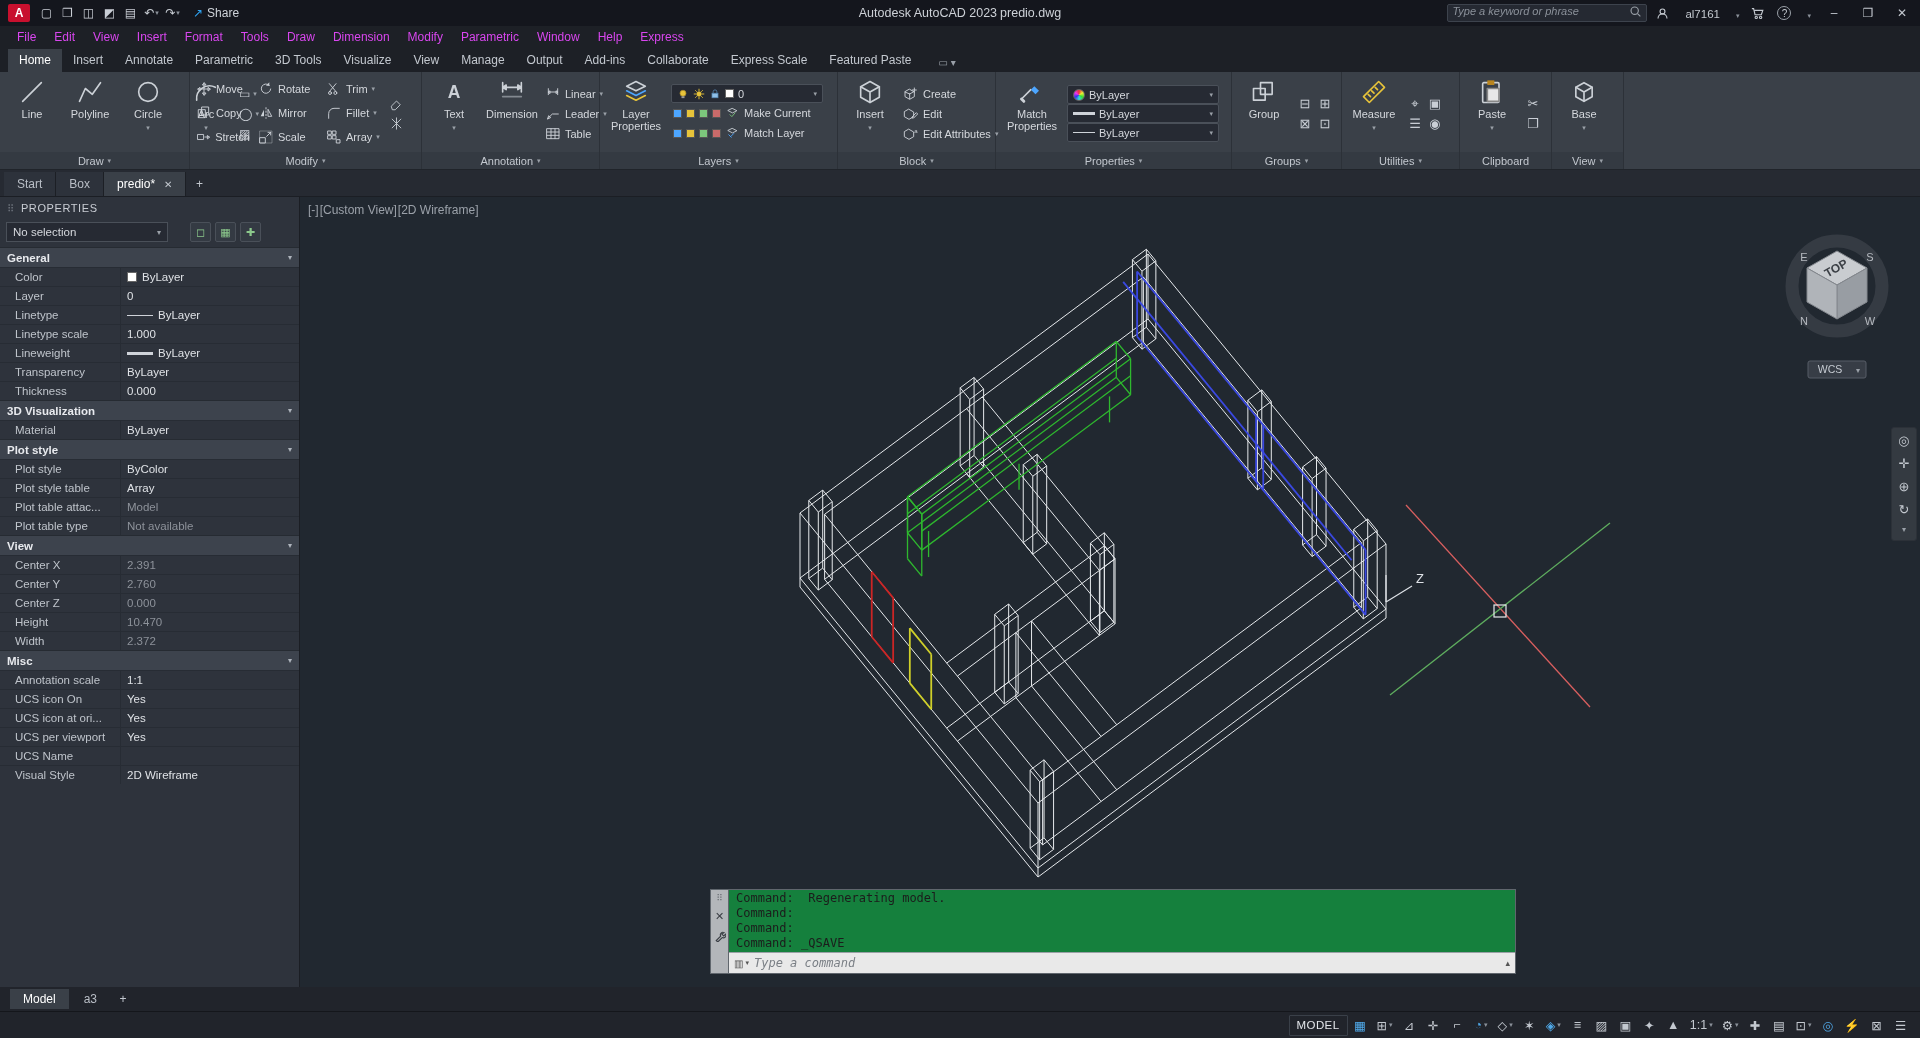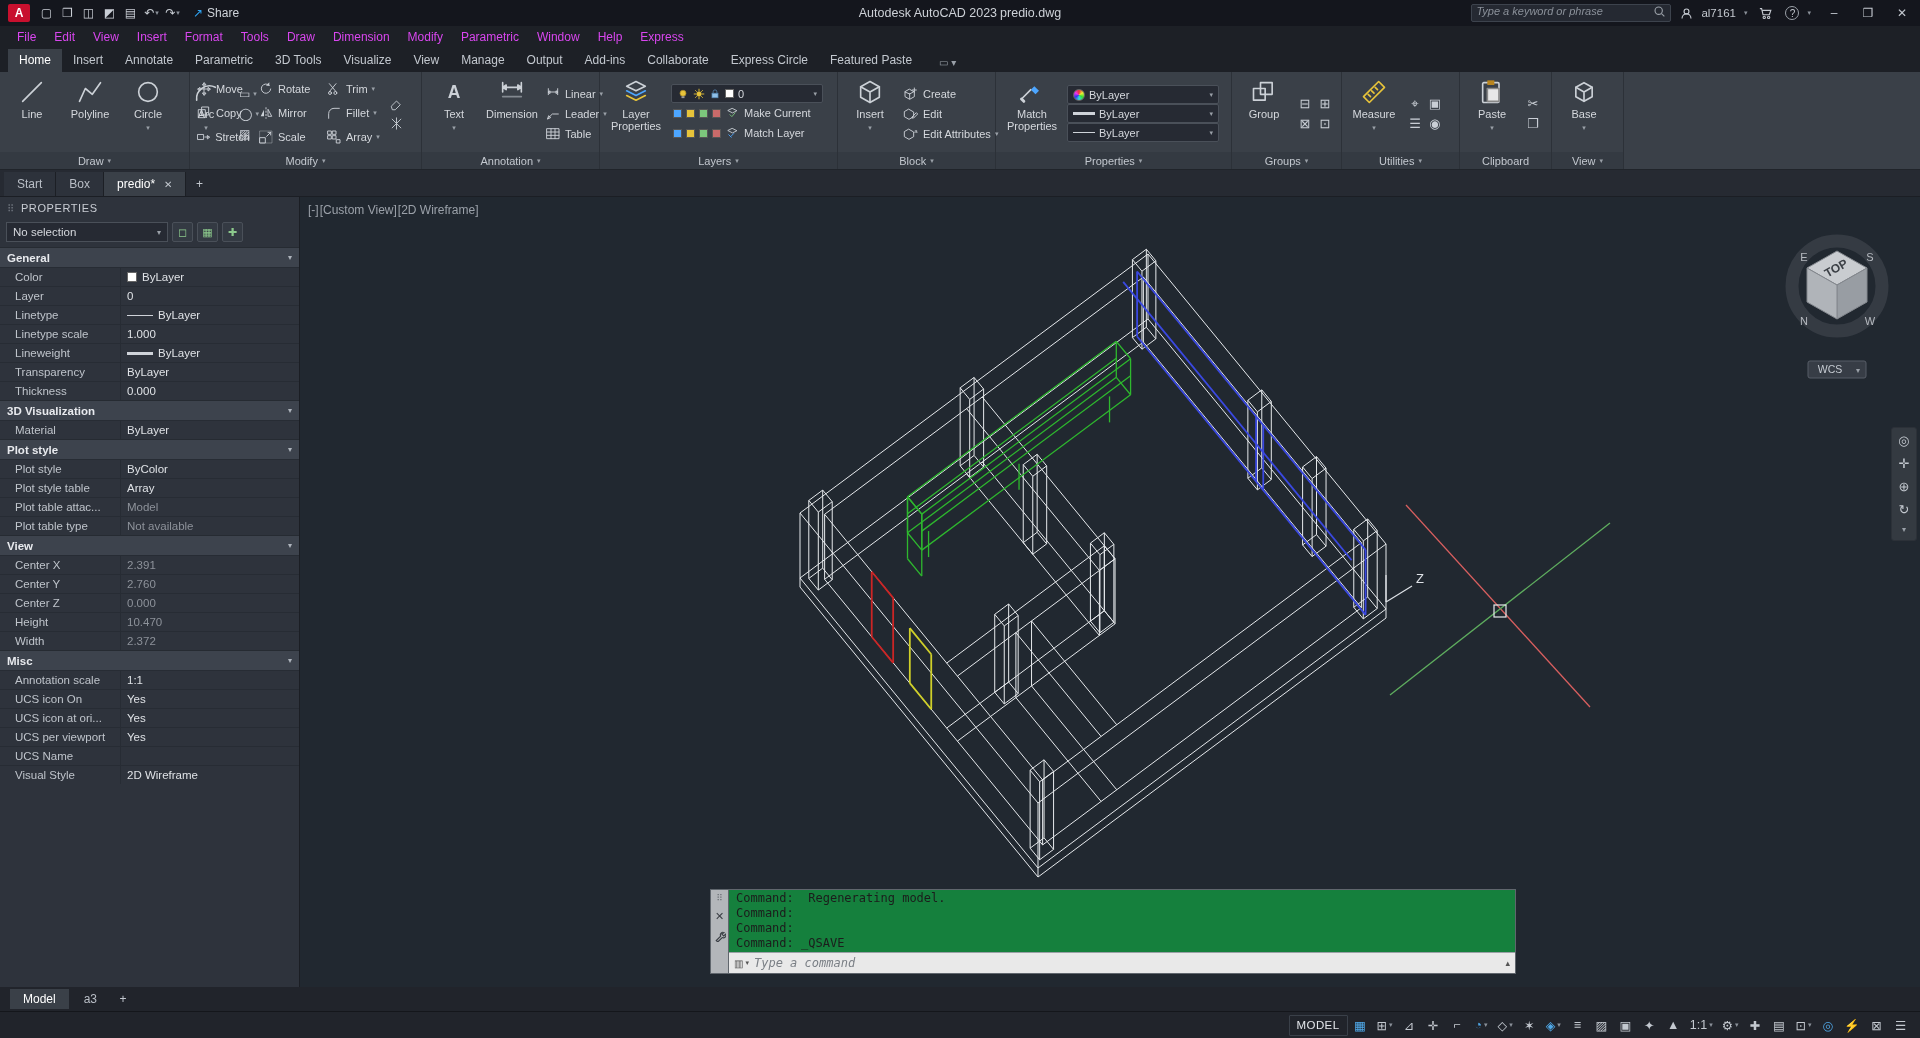--- a/index.html
+++ b/index.html
@@ -18,21 +18,21 @@
   .share-btn{display:flex;align-items:center;gap:4px;color:#cfd3d9;padding:0 8px;font-size:12px}
   .share-btn .up{color:#2ea3f2;font-size:12px}
   .title-center{position:absolute;left:50%;transform:translateX(-50%);display:flex;gap:3px;
     font-size:12.5px;color:#cdd1d7;white-space:nowrap}
   .tb-right{margin-left:auto;display:flex;align-items:center;gap:6px}
   .searchbox{width:200px;height:18px;background:#252932;border:1px solid #3d434d;border-radius:2px;
     display:flex;align-items:flex-start;padding:0 4px}
   .searchbox input{flex:1;background:transparent;border:0;outline:0;color:#c9ced5;
     font-size:11px;font-family:"Liberation Sans",sans-serif}
   .searchbox input::placeholder{color:#8b919a;font-style:italic}
-  .tb-icon{display:flex;align-items:center;gap:8px;color:#c3c8cf;font-size:11.5px;padding:0 3px}
+  .tb-icon{display:flex;align-items:flex-end;gap:16px;color:#c3c8cf;font-size:11.5px;padding:0 3px}
   .tb-icon .caret{font-size:7px;color:#8b919a}
   .helpq{width:14px;height:14px;border:1px solid #9aa0a8;border-radius:50%;font-size:10px;
     display:flex;align-items:center;justify-content:center;color:#c3c8cf}
   .winbtn{width:28px;height:24px;display:flex;align-items:center;justify-content:center;
     color:#c3c8cf;font-size:12px}
 
   
   .menubar{position:absolute;top:26px;left:0;right:0;height:22px;background:#1d2026;
     display:flex;align-items:center;padding-left:8px;z-index:49}
   .menu-item{padding:0 9px;height:100%;display:flex;align-items:center;color:#d946ef}
@@ -85,21 +85,21 @@
   .ftab.active{background:#3a4048;color:#fff}
   .ftab .x{margin-left:9px;font-size:10px;color:#c3c8cf}
   .ftab-add{width:26px;height:24px;display:flex;align-items:center;justify-content:center;color:#c3c8cf}
 
   
   .props{position:absolute;top:197px;left:0;width:300px;bottom:51px;background:#2e333c;
     border-right:1px solid #1b1e24;z-index:40;overflow:hidden}
   .props-title{height:22px;display:flex;align-items:center;gap:6px;padding-left:7px;
     color:#c9cdd4;font-size:11px;letter-spacing:.6px}
   .props-title .grip{color:#6d737c;font-size:10px}
-  .selector-row{display:flex;align-items:center;gap:4px;padding:3px 6px 5px}
+  .selector-row{display:flex;align-items:center;gap:22px;padding:3px 6px 5px}
   .selector{flex:0 0 162px;height:20px;background:#262a33;border:1px solid #4a5059;
     display:flex;align-items:center;padding:0 6px;color:#d5d8dd;font-size:11.5px}
   .selector .caret{margin-left:auto;font-size:8px;color:#9aa0a8}
   .sel-btn{width:21px;height:20px;background:#343a43;border:1px solid #4a5059;border-radius:2px;
     display:flex;align-items:center;justify-content:center;font-size:11px;color:#8cc98c}
   .section-h{height:20px;background:#3d434d;display:flex;align-items:center;padding:0 7px;
     color:#e8eaee;font-weight:bold;font-size:11.5px;border-top:1px solid #262b32}
   .section-h .caret{margin-left:auto;font-size:8px;color:#aeb4bc;font-weight:normal}
   .prow{display:flex;height:19px;border-top:1px solid #272c34;font-size:11.5px}
   .prow .pl{flex:0 0 120px;padding-left:15px;display:flex;align-items:center;color:#bfc4cb;white-space:nowrap;overflow:hidden}
@@ -249,21 +249,21 @@
       <div class="rtab">Insert</div>
       <div class="rtab">Annotate</div>
       <div class="rtab">Parametric</div>
       <div class="rtab">3D Tools</div>
       <div class="rtab">Visualize</div>
       <div class="rtab">View</div>
       <div class="rtab">Manage</div>
       <div class="rtab">Output</div>
       <div class="rtab">Add-ins</div>
       <div class="rtab">Collaborate</div>
-      <div class="rtab">Express Circle</div>
+      <div class="rtab">Express Scale</div>
       <div class="rtab">Featured Paste</div>
       <div class="rtab-toggle">▭ ▾</div>
     </div>
 
   <div class="ribbon">
     <section class="panel" style="width:190px">
       <div class="panel-body">
           <div class="big-row" id="draw-tools">
             <div class="bigbtn">
               <svg viewBox="0 0 24 24" width="28" height="28" fill="none" stroke="#ccd1d7" stroke-width="1.4" stroke-linecap="round" stroke-linejoin="round" style="color:#ccd1d7">

